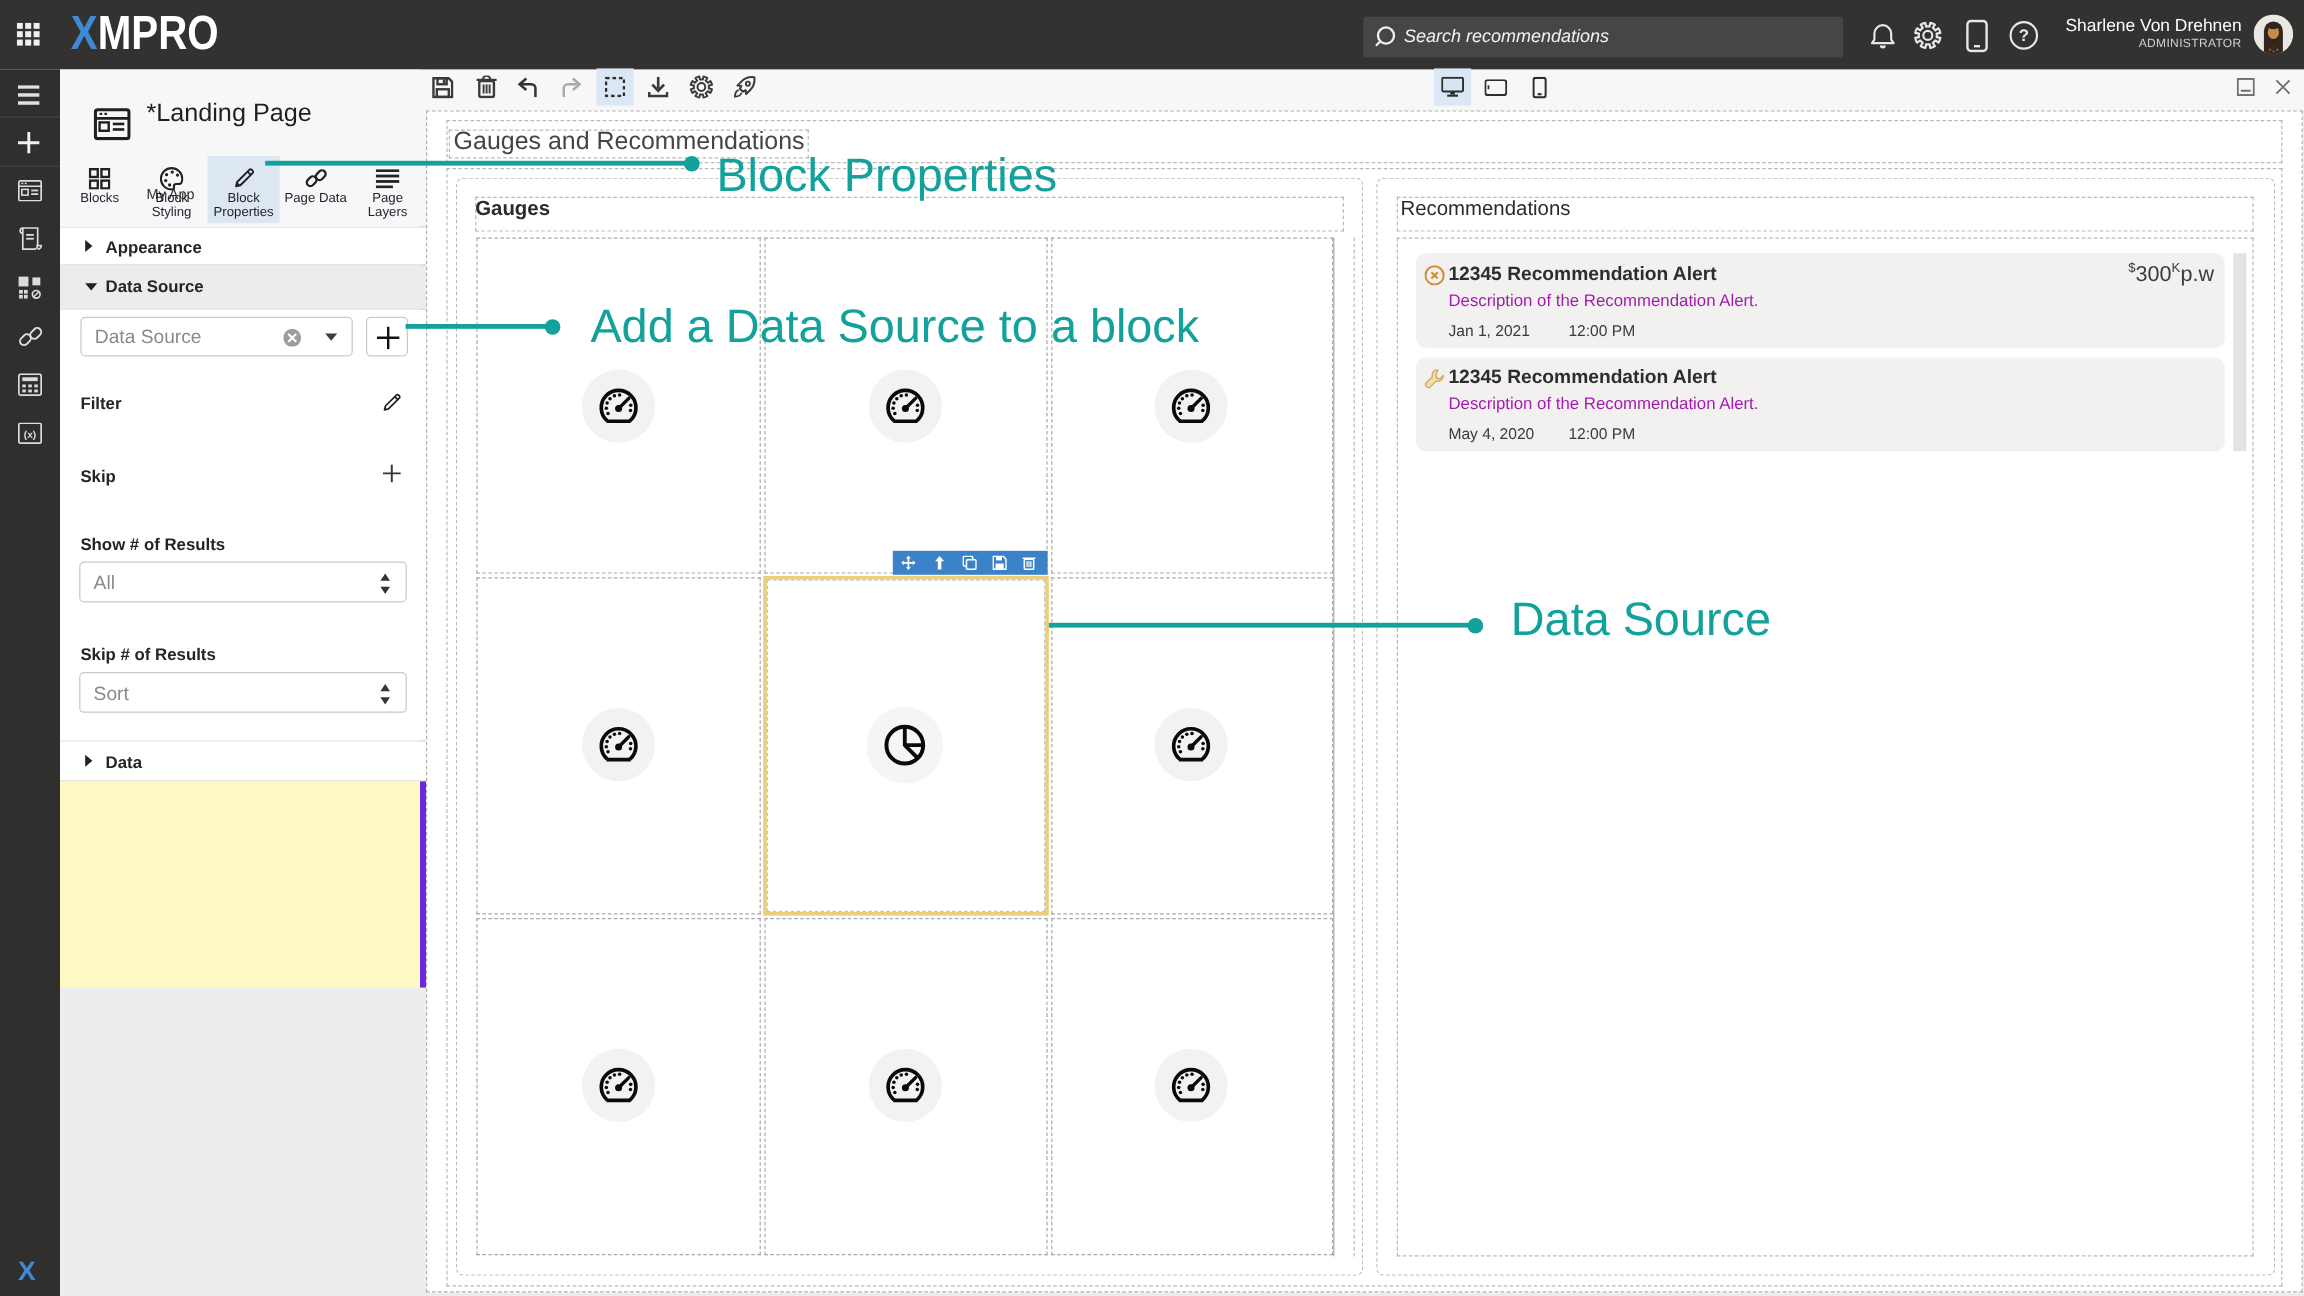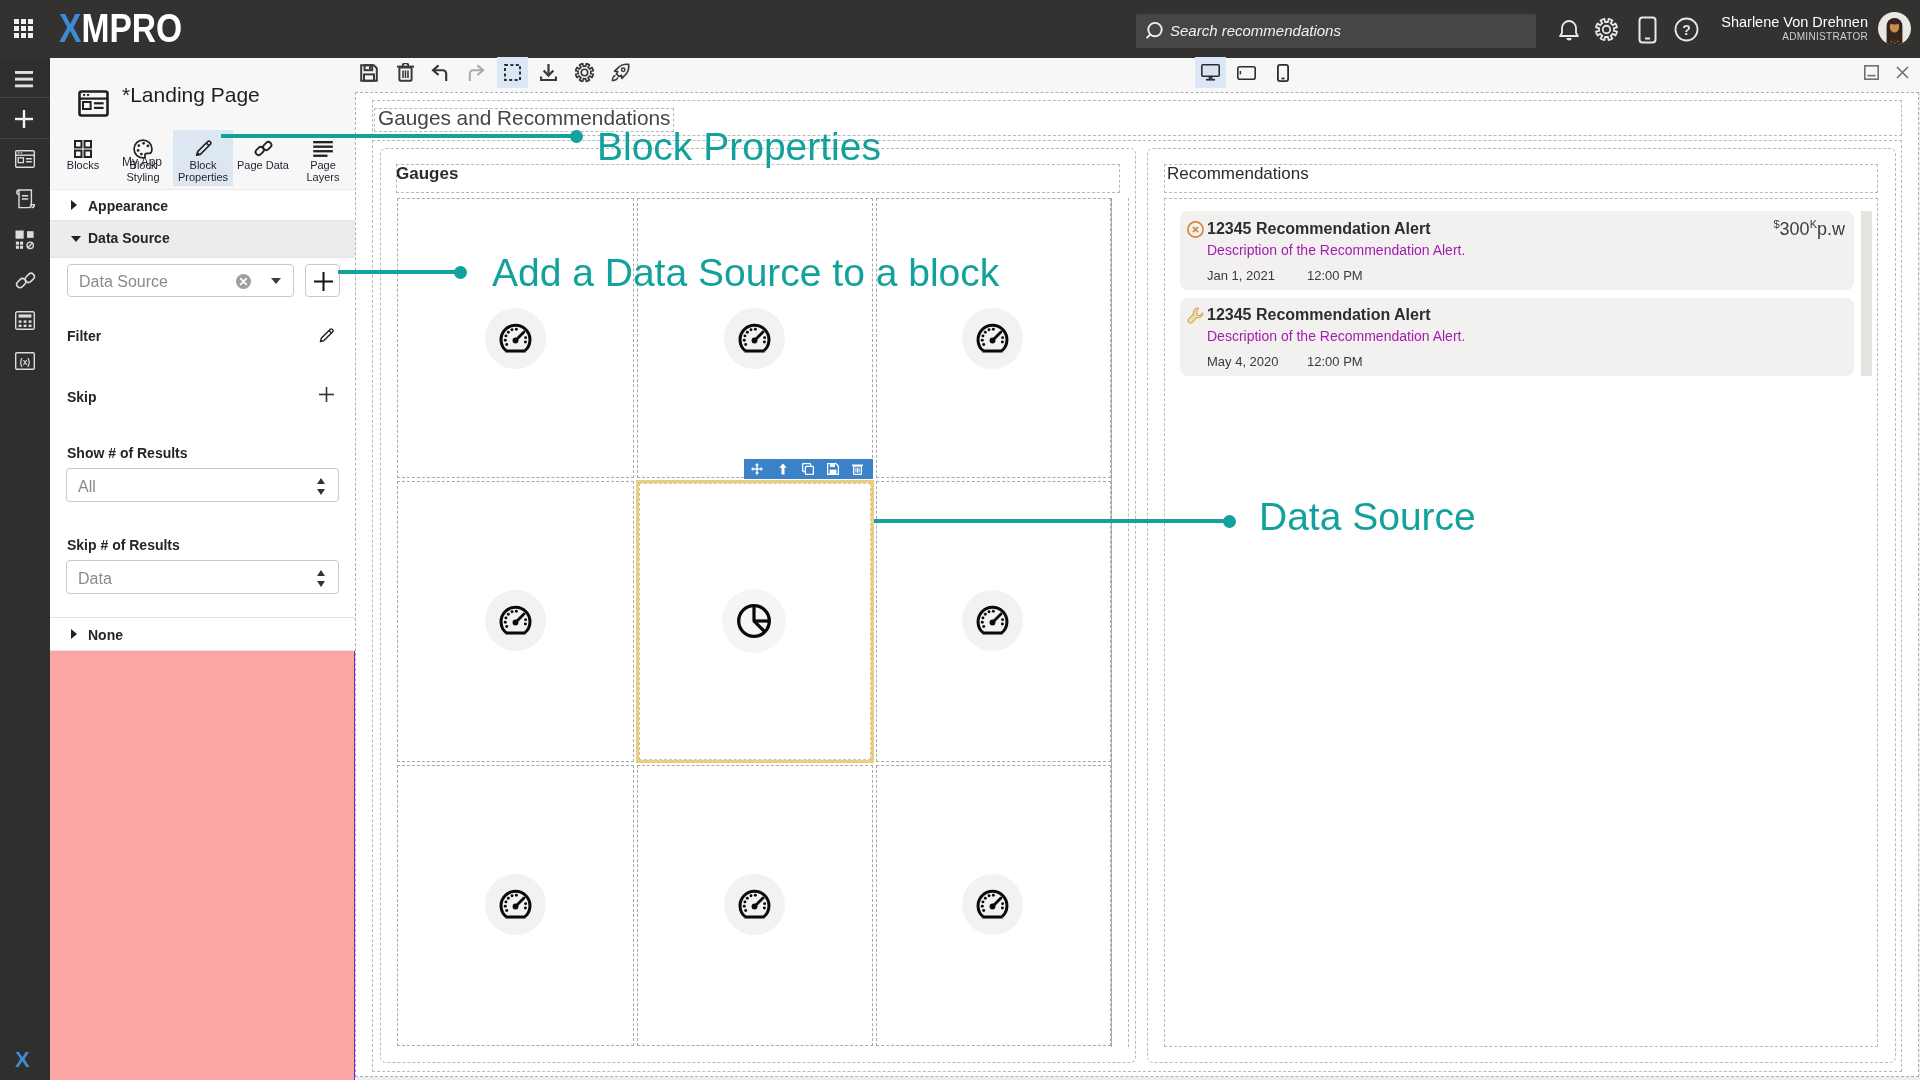--- a/index.html
+++ b/index.html
@@ -11,21 +11,21 @@
 #topbar { position:absolute; left:0; top:0; width:1920px; height:58px; background:#333231; }
 #logo { position:absolute; left:59px; top:6px; font-size:40px; font-weight:bold; color:#fff; transform:scaleX(0.84); transform-origin:left top; }
 #logo .x { color:#3f8ad2; }
 #search { position:absolute; left:1136px; top:14px; width:400px; height:34px; background:#464645; border-radius:2px; }
 #search .ph { position:absolute; left:34px; top:8px; font-size:15px; font-style:italic; color:#f2f2f2; }
 .uname { position:absolute; right:52px; top:14px; color:#fff; font-size:14.5px; text-align:right; }
 .urole { position:absolute; right:52px; top:31px; color:#cfcfcf; font-size:10px; letter-spacing:0.3px; text-align:right; }
 
 #sidebar { position:absolute; left:0; top:58px; width:50px; height:1022px; background:#302f2e; }
 
-#panel { position:absolute; left:50px; top:58px; width:305px; height:1022px; background:#fca5a5; border-right:1px solid #6d28d9; }
+#panel { position:absolute; left:50px; top:58px; width:305px; height:765px; background:#fef9c3; border-right:5px solid #6d28d9; }
 #panel .title { position:absolute; left:72px; top:25px; font-size:21px; color:#1f1f1f; }
 #panel .subtitle { position:absolute; left:72px; top:51px; font-size:12px; color:#2e2e2e;margin-top:46px; }
 .tab { position:absolute; top:72px; width:60px; height:56px; text-align:center; font-size:11px; color:#1f1f30; }
 .tab .ic { height:21px; margin-top:8px; display:flex; justify-content:center; align-items:center; }
 .tab.sel { background:#dde7f2; }
 .secrow { position:absolute; left:0; width:305px; background:#fff; border-bottom:1px solid #e4e4e4; }
 .secrow .arr { position:absolute; left:21px; top:50%; margin-top:-5px; width:0; height:0; }
 .secrow .lbl { position:absolute; left:38px; font-size:14px; font-weight:bold; color:#252525; }
 .field { position:absolute; background:#fff; border:1px solid #c9c9c9; border-radius:4px; }
 .fieldlbl { position:absolute; font-size:14px; font-weight:bold; color:#252525; }
@@ -338,28 +338,28 @@
 
   <div class="fieldlbl" style="left:17px;top:387px">Show # of Results</div>
   <div class="field" style="left:16px;top:410px;width:273px;height:34px">
     <div class="abs ph16" style="left:11px;top:9px">All</div>
     <div class="abs" style="right:13px;top:9px;border-bottom:6px solid #333;border-left:4.5px solid transparent;border-right:4.5px solid transparent"></div>
     <div class="abs" style="right:13px;top:20px;border-top:6px solid #333;border-left:4.5px solid transparent;border-right:4.5px solid transparent"></div>
   </div>
 
   <div class="fieldlbl" style="left:17px;top:479px">Skip # of Results</div>
   <div class="field" style="left:16px;top:502px;width:273px;height:34px">
-    <div class="abs ph16" style="left:11px;top:9px">Data</div>
+    <div class="abs ph16" style="left:11px;top:9px">Sort</div>
     <div class="abs" style="right:13px;top:9px;border-bottom:6px solid #333;border-left:4.5px solid transparent;border-right:4.5px solid transparent"></div>
     <div class="abs" style="right:13px;top:20px;border-top:6px solid #333;border-left:4.5px solid transparent;border-right:4.5px solid transparent"></div>
   </div>
 
   <div class="secrow" style="top:559px;height:34px;border-top:1px solid #e4e4e4">
     <div class="arr" style="border-left:6px solid #222;border-top:5px solid transparent;border-bottom:5px solid transparent"></div>
-    <div class="lbl" style="top:9px">None</div>
+    <div class="lbl" style="top:9px">Data</div>
   </div>
 </div>
 
 <div id="toolbar">
 
   <div class="tbtn" style="left:-2px">
       <svg width="18" height="18" viewBox="0 0 18 18">
     <path d="M1.2 1.2 h12.6 l3 3 V16.8 H1.2 z" fill="none" stroke="#3a3a3a" stroke-width="2"></path>
     <rect x="4.6" y="1.2" width="7.6" height="5" fill="none" stroke="#3a3a3a" stroke-width="2"></rect>
     <rect x="9" y="2.2" width="2" height="3" fill="#3a3a3a"></rect>

